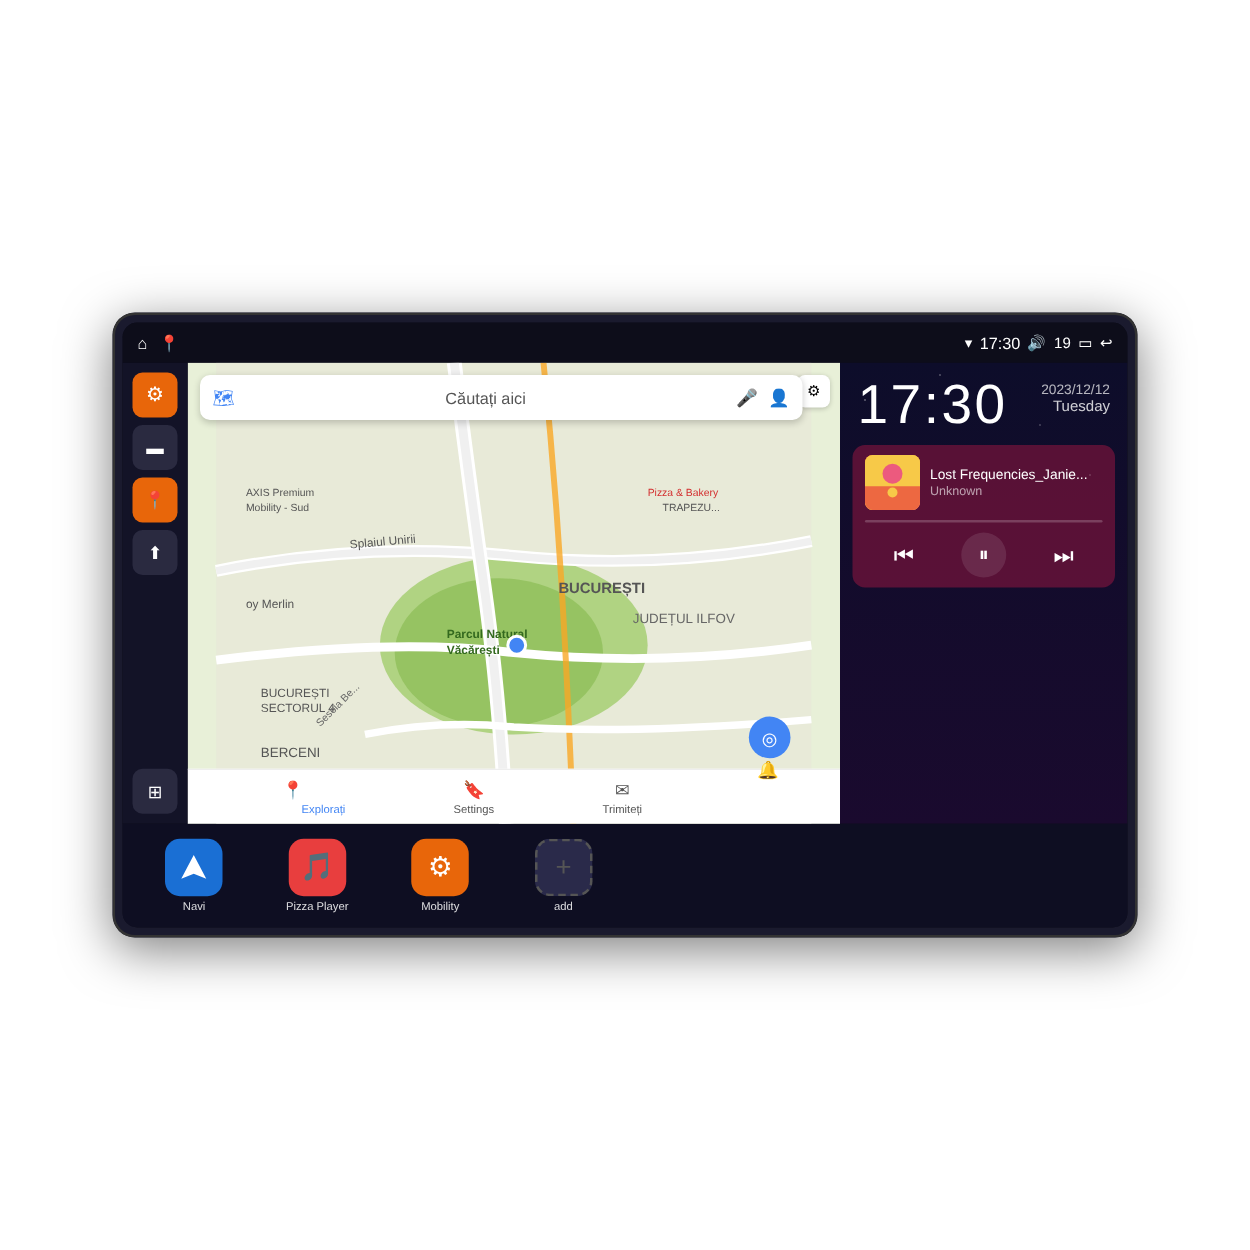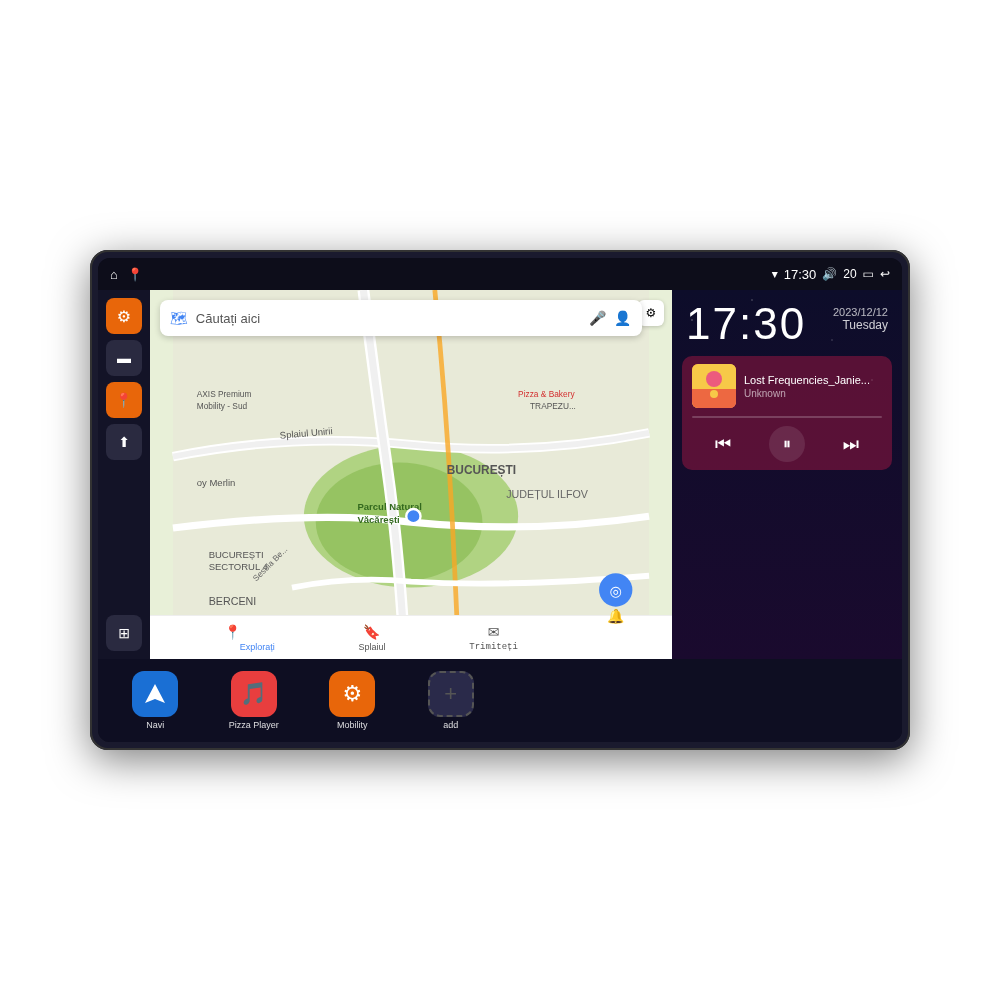--- a/index.html
+++ b/index.html
@@ -136,20 +136,21 @@
       padding: 0 10px;
       gap: 8px;
       box-shadow: 0 2px 6px rgba(0,0,0,0.2);
       z-index: 10;
     }
 
     .map-search-text {
       flex: 1;
       font-size: 13px;
       color: #555;
+      text-align: center;
     }
 
     .map-bottom-nav {
       position: absolute;
       bottom: 0;
       left: 0;
       right: 0;
       height: 44px;
       background: white;
       display: flex;
@@ -381,21 +382,21 @@
 
     <div class="status-bar">
       <div class="status-left">
         <span class="status-icon">⌂</span>
         <span class="status-icon">📍</span>
       </div>
       <div class="status-right">
         <span>▾</span>
         <span class="status-time">17:30</span>
         <span>🔊</span>
-        <span>20</span>
+        <span>19</span>
         <span>▭</span>
         <span>↩</span>
       </div>
     </div>
 
     <div class="main-content">
 
       <div class="left-sidebar">
         <div class="sidebar-btn orange">
           <span style="color:white;font-size:16px;">⚙</span>
@@ -479,25 +480,25 @@
           </div>
 
           
           <div class="map-bottom-nav">
             <div class="map-nav-item">
               <span class="map-nav-icon blue">📍</span>
               <span style="font-size:9px;color:#4285f4;padding-left:48px;">Explorați</span>
             </div>
             <div class="map-nav-item">
               <span class="map-nav-icon">🔖</span>
-              <span style="font-size:9px;">Splaiul</span>
+              <span style="font-size:9px;">Settings</span>
             </div>
             <div class="map-nav-item">
               <span class="map-nav-icon">✉</span>
-              <span style="font-size:9px;font-family:Liberation Mono, monospace;">Trimiteți</span>
+              <span style="font-size:9px;">Trimiteți</span>
             </div>
             <div class="map-nav-item">
               <span class="map-nav-icon">🔔</span>
               <span style="font-size:9px;margin-top:32px;">Noutăți</span>
             </div>
           </div>
         </div>
       </div>
 
       <div class="right-panel">

